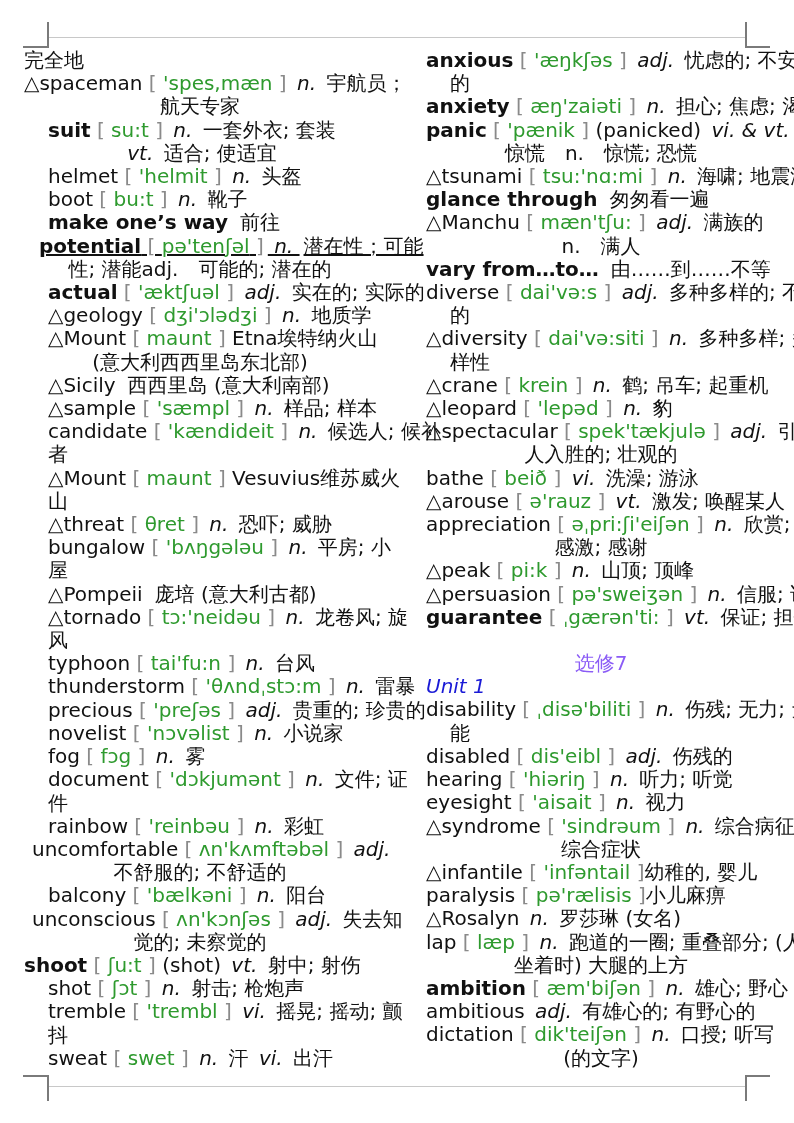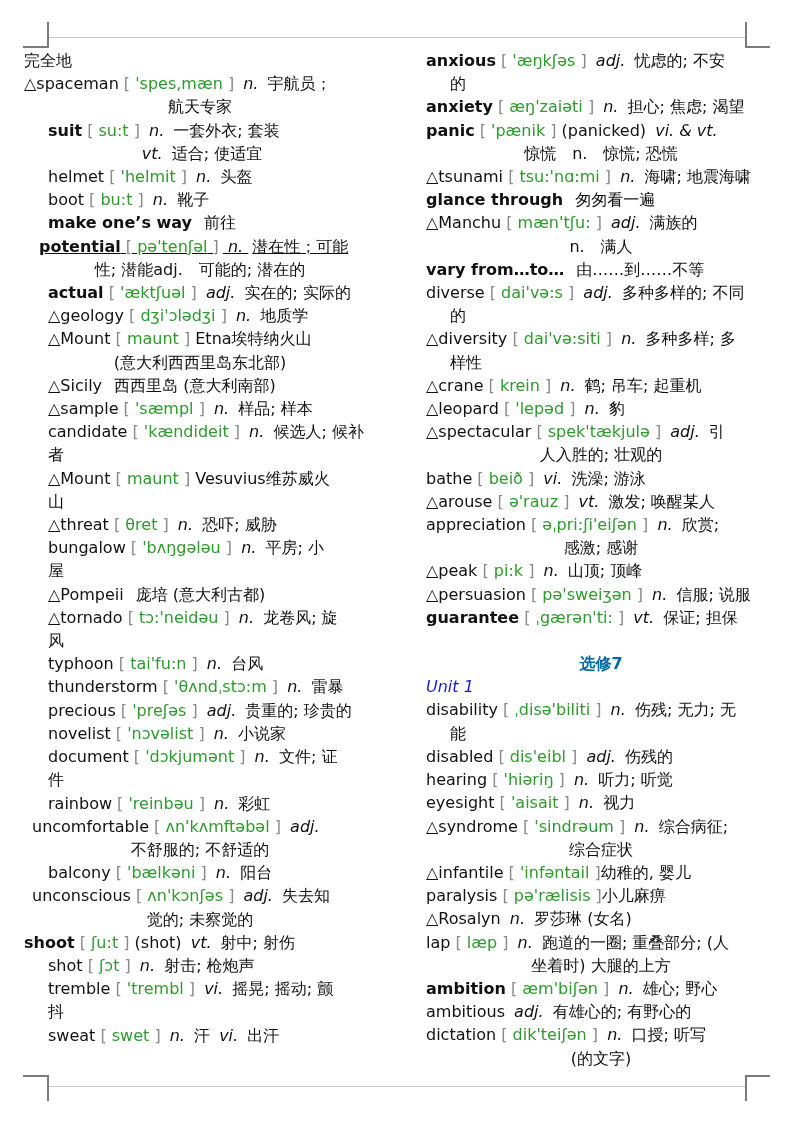--- a/index.html
+++ b/index.html
@@ -3,35 +3,35 @@
   <meta charset="utf-8">
   <style>
     html, body { margin: 0; padding: 0; }
     body {
       width: 794px; height: 1123px; position: relative; background: #ffffff;
       font-family: "DejaVu Sans", "Liberation Sans", sans-serif;
       color: #111; overflow: hidden;
     }
     .mark { position: absolute; background: #7a7a7a; }
     .hline { position: absolute; height: 1px; background: #c8c8c8; }
-    .col { position: absolute; top: 49px; font-size: 16px; line-height: 23.2px; }
+    .col { position: absolute; top: 49px; font-size: 20px; line-height: 23.2px; }
     .col.left { left: 24px; width: 352px; }
     .col.right { left: 426px; width: 350px; }
     .line { white-space: nowrap; }
     .ind { padding-left: 24px; }
     .ind2 { padding-left: 15px; text-decoration: underline; }
     .ind3 { padding-left: 8px; }
     .cont { text-align: center; }
     .contl { padding-left: 24px; }
     .b { font-weight: bold; }
     .ph { color: #2e9a2e; }
     .br { color: #8a8a8a; }
     .pos { font-style: italic; margin: 0 4px 0 4px; }
     .gap { display: inline-block; width: 12px; }
-    .sec-title { text-align: center; color: #0369a1; font-weight: bold; margin-top: 23px; }
+    .sec-title { text-align: center; color: #8b5cf6; font-weight: normal; margin-top: 23px; }
     .unit { text-align: left; color: #1a1ad6; font-style: italic; }
   </style>
 </head>
 <body>
 
 <div class="mark" style="left:23px;top:46px;width:25px;height:2px;"></div>
 <div class="mark" style="left:47px;top:22px;width:2px;height:26px;"></div>
 <div class="hline" style="left:49px;top:37px;width:696px;"></div>
 <div class="mark" style="left:745px;top:22px;width:2px;height:26px;"></div>
 <div class="mark" style="left:745px;top:46px;width:25px;height:2px;"></div>
@@ -66,20 +66,21 @@
     <div class="line ind"><span>△</span><span>threat</span><span><span class="br"> [ </span><span class="ph">θret</span><span class="br"> ]</span></span><span class="pos"> n. </span><span>恐吓; 威胁</span></div>
     <div class="line ind"><span>bungalow</span><span><span class="br"> [ </span><span class="ph">'bʌŋgələu</span><span class="br"> ]</span></span><span class="pos"> n. </span><span>平房; 小</span></div>
     <div class="line contl"><span>屋</span></div>
     <div class="line ind"><span>△</span><span>Pompeii</span><span class="gap"></span><span>庞培 (意大利古都)</span></div>
     <div class="line ind"><span>△</span><span>tornado</span><span><span class="br"> [ </span><span class="ph">tɔ:'neidəu</span><span class="br"> ]</span></span><span class="pos"> n. </span><span>龙卷风; 旋</span></div>
     <div class="line contl"><span>风</span></div>
     <div class="line ind"><span>typhoon</span><span><span class="br"> [ </span><span class="ph">tai'fu:n</span><span class="br"> ]</span></span><span class="pos"> n. </span><span>台风</span></div>
     <div class="line ind"><span>thunderstorm</span><span><span class="br"> [ </span><span class="ph">'θʌndˌstɔ:m</span><span class="br"> ]</span></span><span class="pos"> n. </span><span>雷暴</span></div>
     <div class="line ind"><span>precious</span><span><span class="br"> [ </span><span class="ph">'preʃəs</span><span class="br"> ]</span></span><span class="pos"> adj. </span><span>贵重的; 珍贵的</span></div>
     <div class="line ind"><span>novelist</span><span><span class="br"> [ </span><span class="ph">'nɔvəlist</span><span class="br"> ]</span></span><span class="pos"> n. </span><span>小说家</span></div>
+    <div class="line ind"><span>fog</span><span><span class="br"> [ </span><span class="ph">fɔg</span><span class="br"> ]</span></span><span class="pos"> n. </span><span>雾</span></div>
     <div class="line ind"><span>document</span><span><span class="br"> [ </span><span class="ph">'dɔkjumənt</span><span class="br"> ]</span></span><span class="pos"> n. </span><span>文件; 证</span></div>
     <div class="line contl"><span>件</span></div>
     <div class="line ind"><span>rainbow</span><span><span class="br"> [ </span><span class="ph">'reinbəu</span><span class="br"> ]</span></span><span class="pos"> n. </span><span>彩虹</span></div>
     <div class="line ind3"><span>uncomfortable</span><span><span class="br"> [ </span><span class="ph">ʌn'kʌmftəbəl</span><span class="br"> ]</span></span><span class="pos"> adj. </span></div>
     <div class="line cont"><span>不舒服的; 不舒适的</span></div>
     <div class="line ind"><span>balcony</span><span><span class="br"> [ </span><span class="ph">'bælkəni</span><span class="br"> ]</span></span><span class="pos"> n. </span><span>阳台</span></div>
     <div class="line ind3"><span>unconscious</span><span><span class="br"> [ </span><span class="ph">ʌn'kɔnʃəs</span><span class="br"> ]</span></span><span class="pos"> adj. </span><span>失去知</span></div>
     <div class="line cont"><span>觉的; 未察觉的</span></div>
     <div class="line "><span class="b">shoot</span><span><span class="br"> [ </span><span class="ph">ʃu:t</span><span class="br"> ]</span></span><span> (shot)</span><span class="pos"> vt. </span><span>射中; 射伤</span></div>
     <div class="line ind"><span>shot</span><span><span class="br"> [ </span><span class="ph">ʃɔt</span><span class="br"> ]</span></span><span class="pos"> n. </span><span>射击; 枪炮声</span></div>

